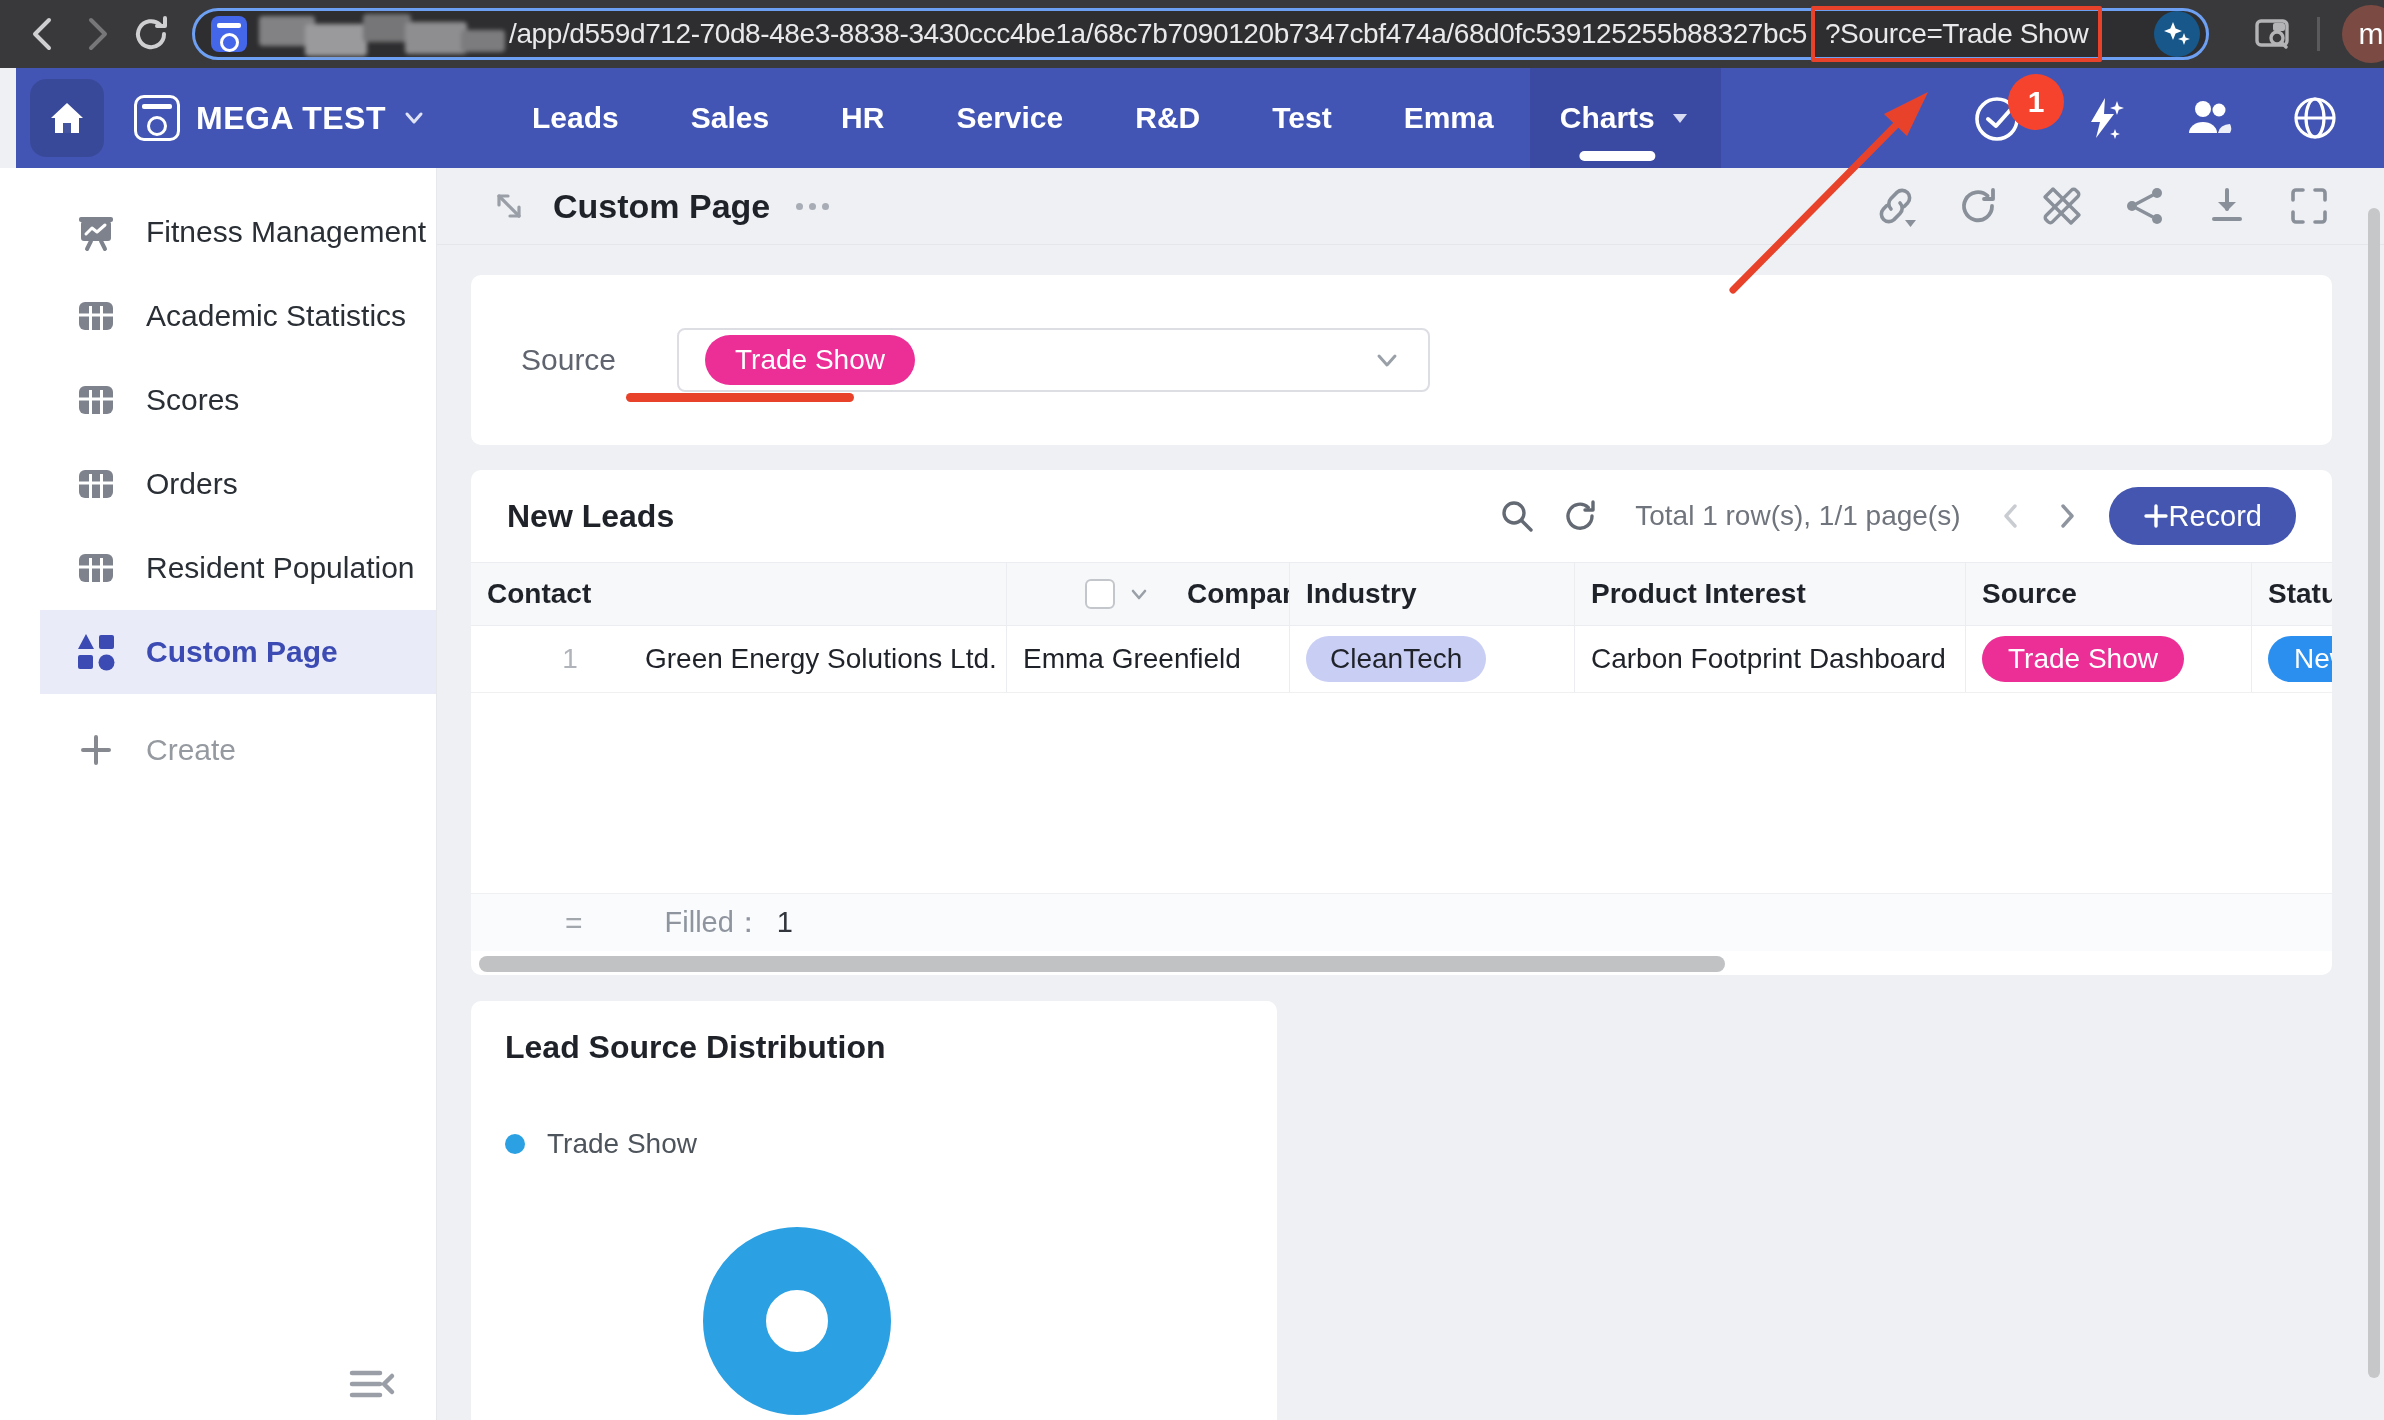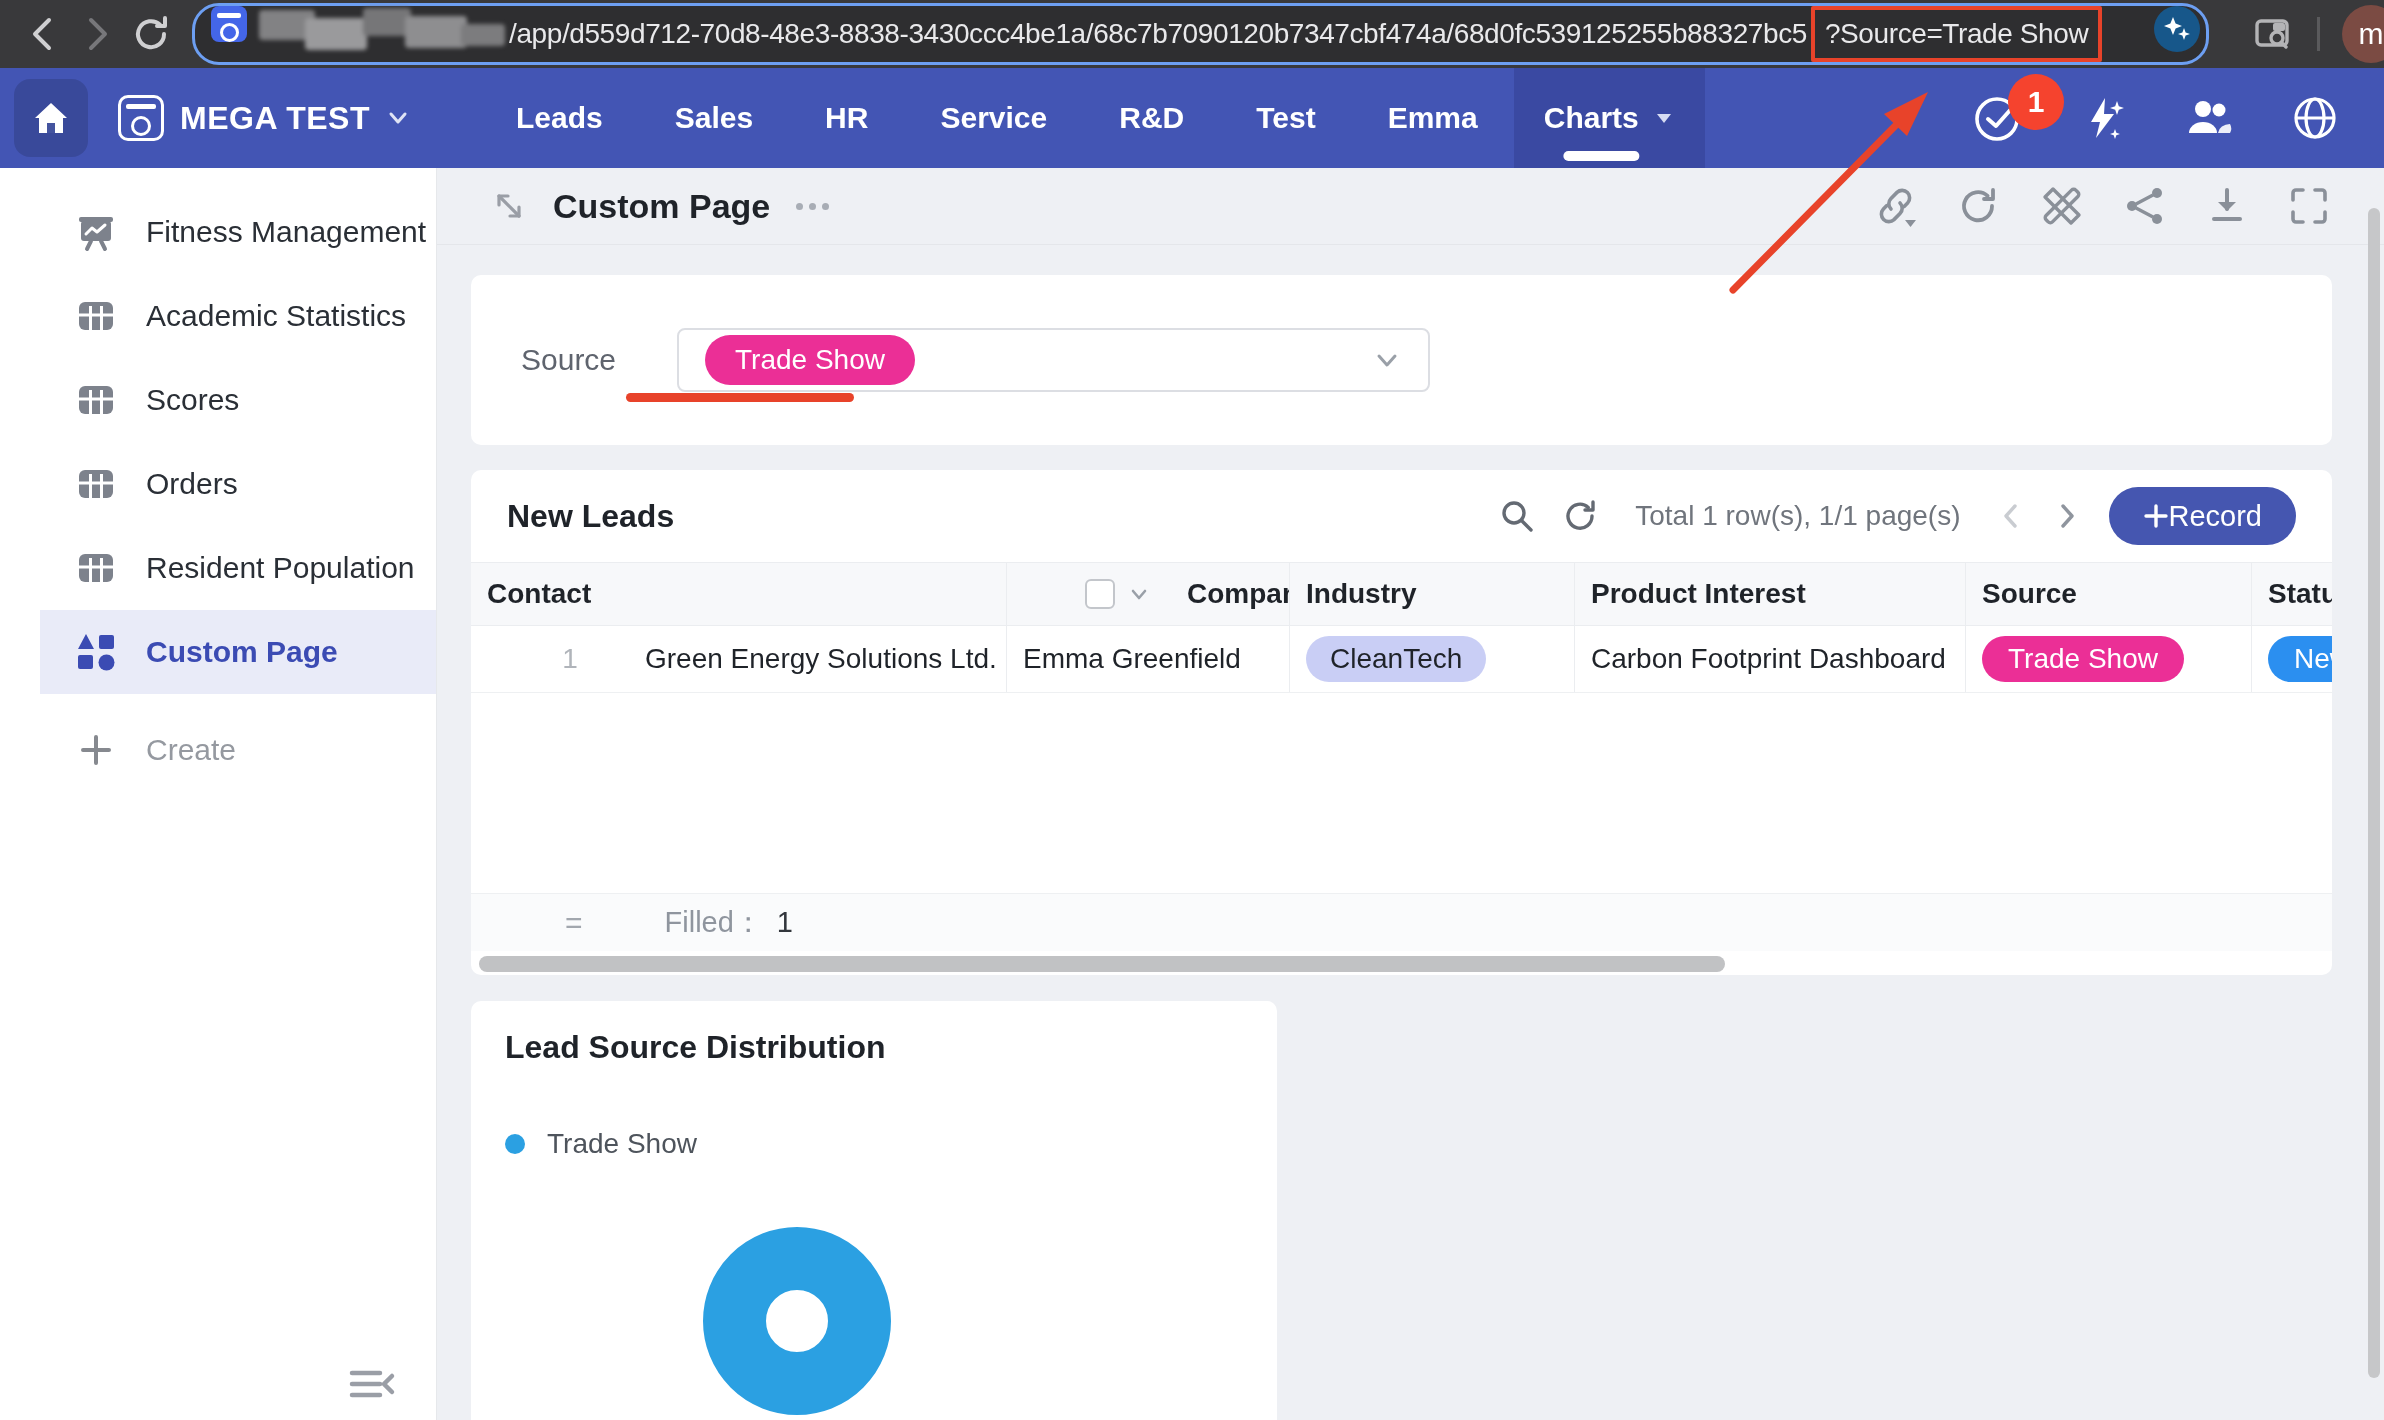--- a/index.html
+++ b/index.html
@@ -3,22 +3,22 @@
 <meta charset="utf-8">
 <style>
   * { margin:0; padding:0; box-sizing:border-box; }
   html,body { width:2384px; height:1420px; overflow:hidden; background:#eef0f4;
               font-family:"Liberation Sans", sans-serif; }
   .screen { position:relative; width:2384px; height:1420px; overflow:hidden; }
 
   
   .browser-bar { height:68px; background:#39393b; display:flex; align-items:center; padding-left:16px; position:relative; }
   .bnav { width:54px; height:54px; display:flex; align-items:center; justify-content:center; flex:0 0 auto; }
-  .url-capsule { flex:1 1 auto; height:62px; margin:0 24px 0 14px; background:#2e2e30;
-                 border:3px solid #6d9ff2; border-radius:27px; display:flex; align-items:flex-start;
+  .url-capsule { flex:1 1 auto; height:52px; margin:0 24px 0 14px; background:#2e2e30;
+                 border:3px solid #6d9ff2; border-radius:27px; display:flex; align-items:center;
                  padding:0 6px 0 16px; position:relative; }
   .ext-icon { width:36px; height:36px; border-radius:8px; background:#4466e8; position:relative; flex:0 0 auto; }
   .ext-icon::before { content:""; position:absolute; left:6px; right:6px; top:7px; height:5px; background:#fff; border-radius:2px; }
   .ext-icon::after  { content:""; position:absolute; left:9px; top:17px; width:13px; height:13px; border:3px solid #fff; border-radius:50%; }
   .blur-domain { position:relative; width:250px; height:44px; margin-left:12px; filter:blur(2px); flex:0 0 auto; }
   .blur-domain i { position:absolute; border-radius:4px; }
   .blur-domain i:nth-child(1){ left:0;   top:4px;  width:56px; height:30px; background:#828284;}
   .blur-domain i:nth-child(2){ left:46px;top:12px; width:62px; height:32px; background:#9a9a9c;}
   .blur-domain i:nth-child(3){ left:104px;top:2px; width:48px; height:28px; background:#767678;}
   .blur-domain i:nth-child(4){ left:146px;top:10px;width:62px; height:32px; background:#8e8e90;}
@@ -27,21 +27,21 @@
   .url-query-box { display:inline-flex; align-items:center; border:4px solid var(--annotation-red,#e8432a);
                    padding:8px 10px; margin-left:4px; border-radius:2px; position:relative; }
   .lens-btn { margin-left:auto; width:46px; height:46px; border-radius:50%; background:#17578a;
               display:flex; align-items:center; justify-content:center; flex:0 0 auto; }
   .side-panel-icon { margin-left:18px; flex:0 0 auto; }
   .chrome-divider { width:3px; height:34px; background:#5a5a5c; margin:0 22px; flex:0 0 auto; }
   .avatar { width:58px; height:58px; border-radius:50%; background:#7b4b43; color:#fff; font-size:30px;
             display:flex; align-items:center; justify-content:center; margin-right:-16px; flex:0 0 auto; }
 
   
-  .nav-bar { height:100px; background:var(--accent-indigo,#4355b4); display:flex; align-items:center; padding-left:14px; color:#fff; }
+  .nav-bar { height:100px; background:var(--accent-indigo,#4355b4); display:flex; align-items:center; padding-left:14px; color:#fff;margin-left:16px; }
   .home-btn { width:74px; height:78px; border-radius:16px; background:rgba(0,0,0,0.14);
               display:flex; align-items:center; justify-content:center; flex:0 0 auto; }
   .workspace { display:flex; align-items:center; gap:16px; margin-left:30px; flex:0 0 auto; }
   .app-icon { width:46px; height:46px; border:3px solid #fff; border-radius:10px; position:relative; }
   .app-icon::before { content:""; position:absolute; left:5px; right:5px; top:6px; height:5px; background:#fff; border-radius:2px; }
   .app-icon::after { content:""; position:absolute; left:10px; top:18px; width:14px; height:14px; border:3px solid #fff; border-radius:50%; }
   .ws-name { font-size:32px; font-weight:bold; letter-spacing:0.5px; }
   .tabs { display:flex; align-items:stretch; height:100px; margin-left:70px; }
   .tab { display:flex; align-items:center; padding:0 36px; font-size:30px; font-weight:bold; position:relative; cursor:default; }
   .tab.active { background:#3a49a2; padding:0 30px; gap:14px; }

